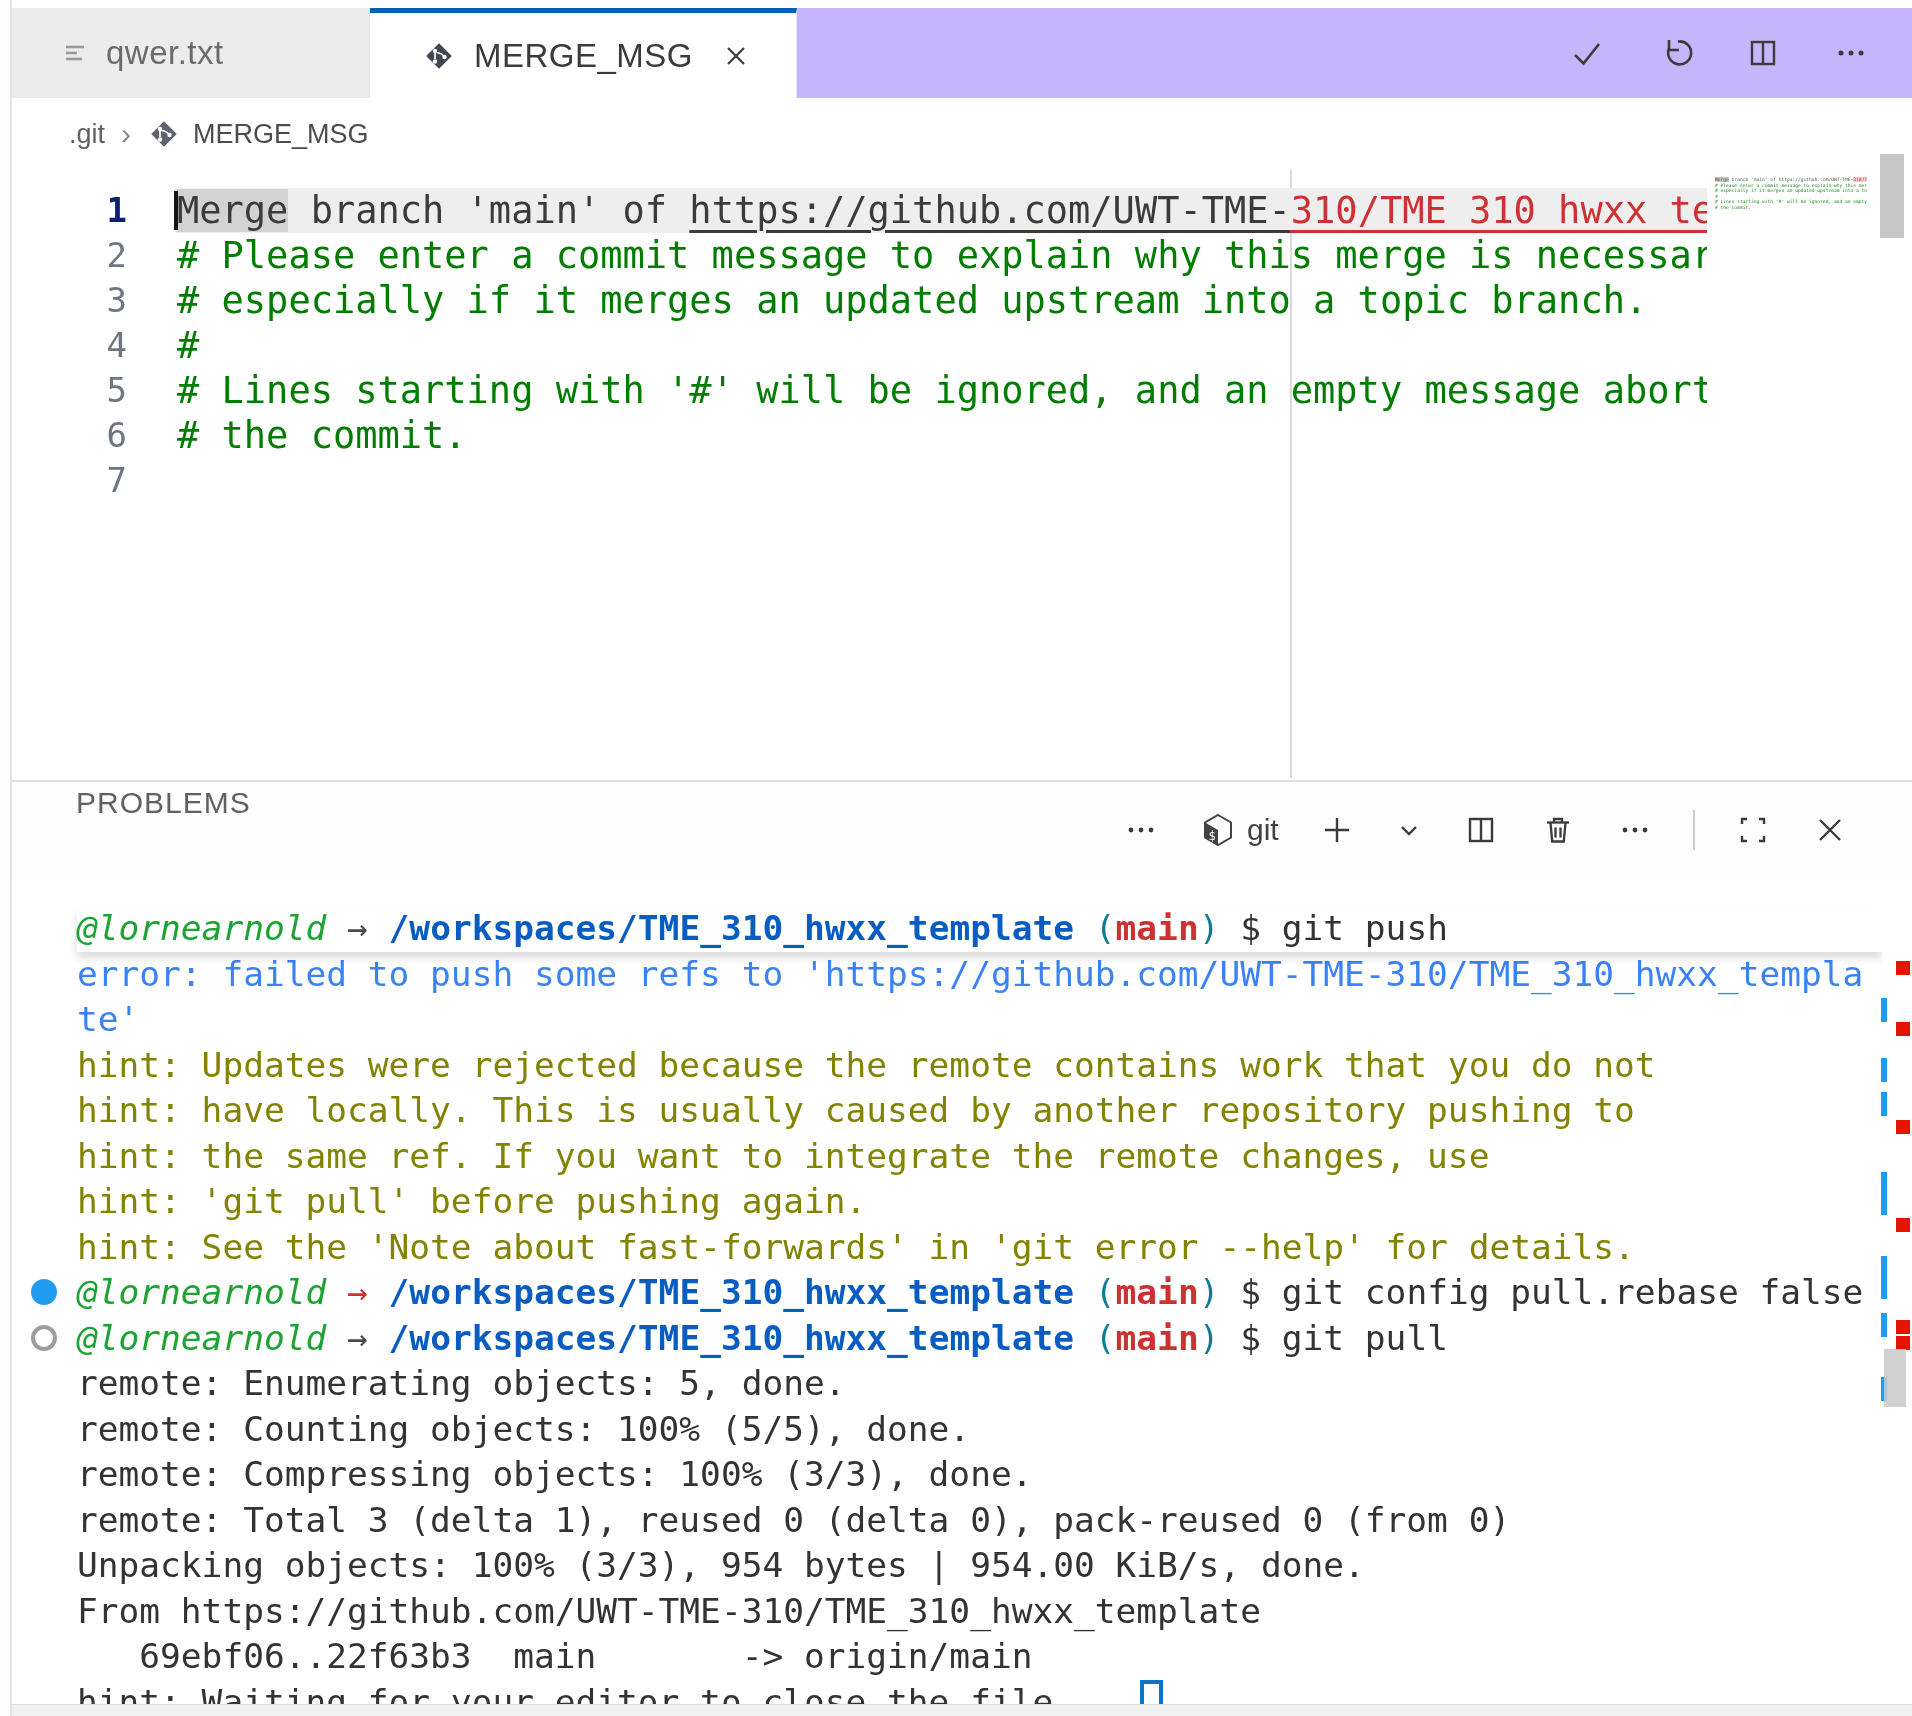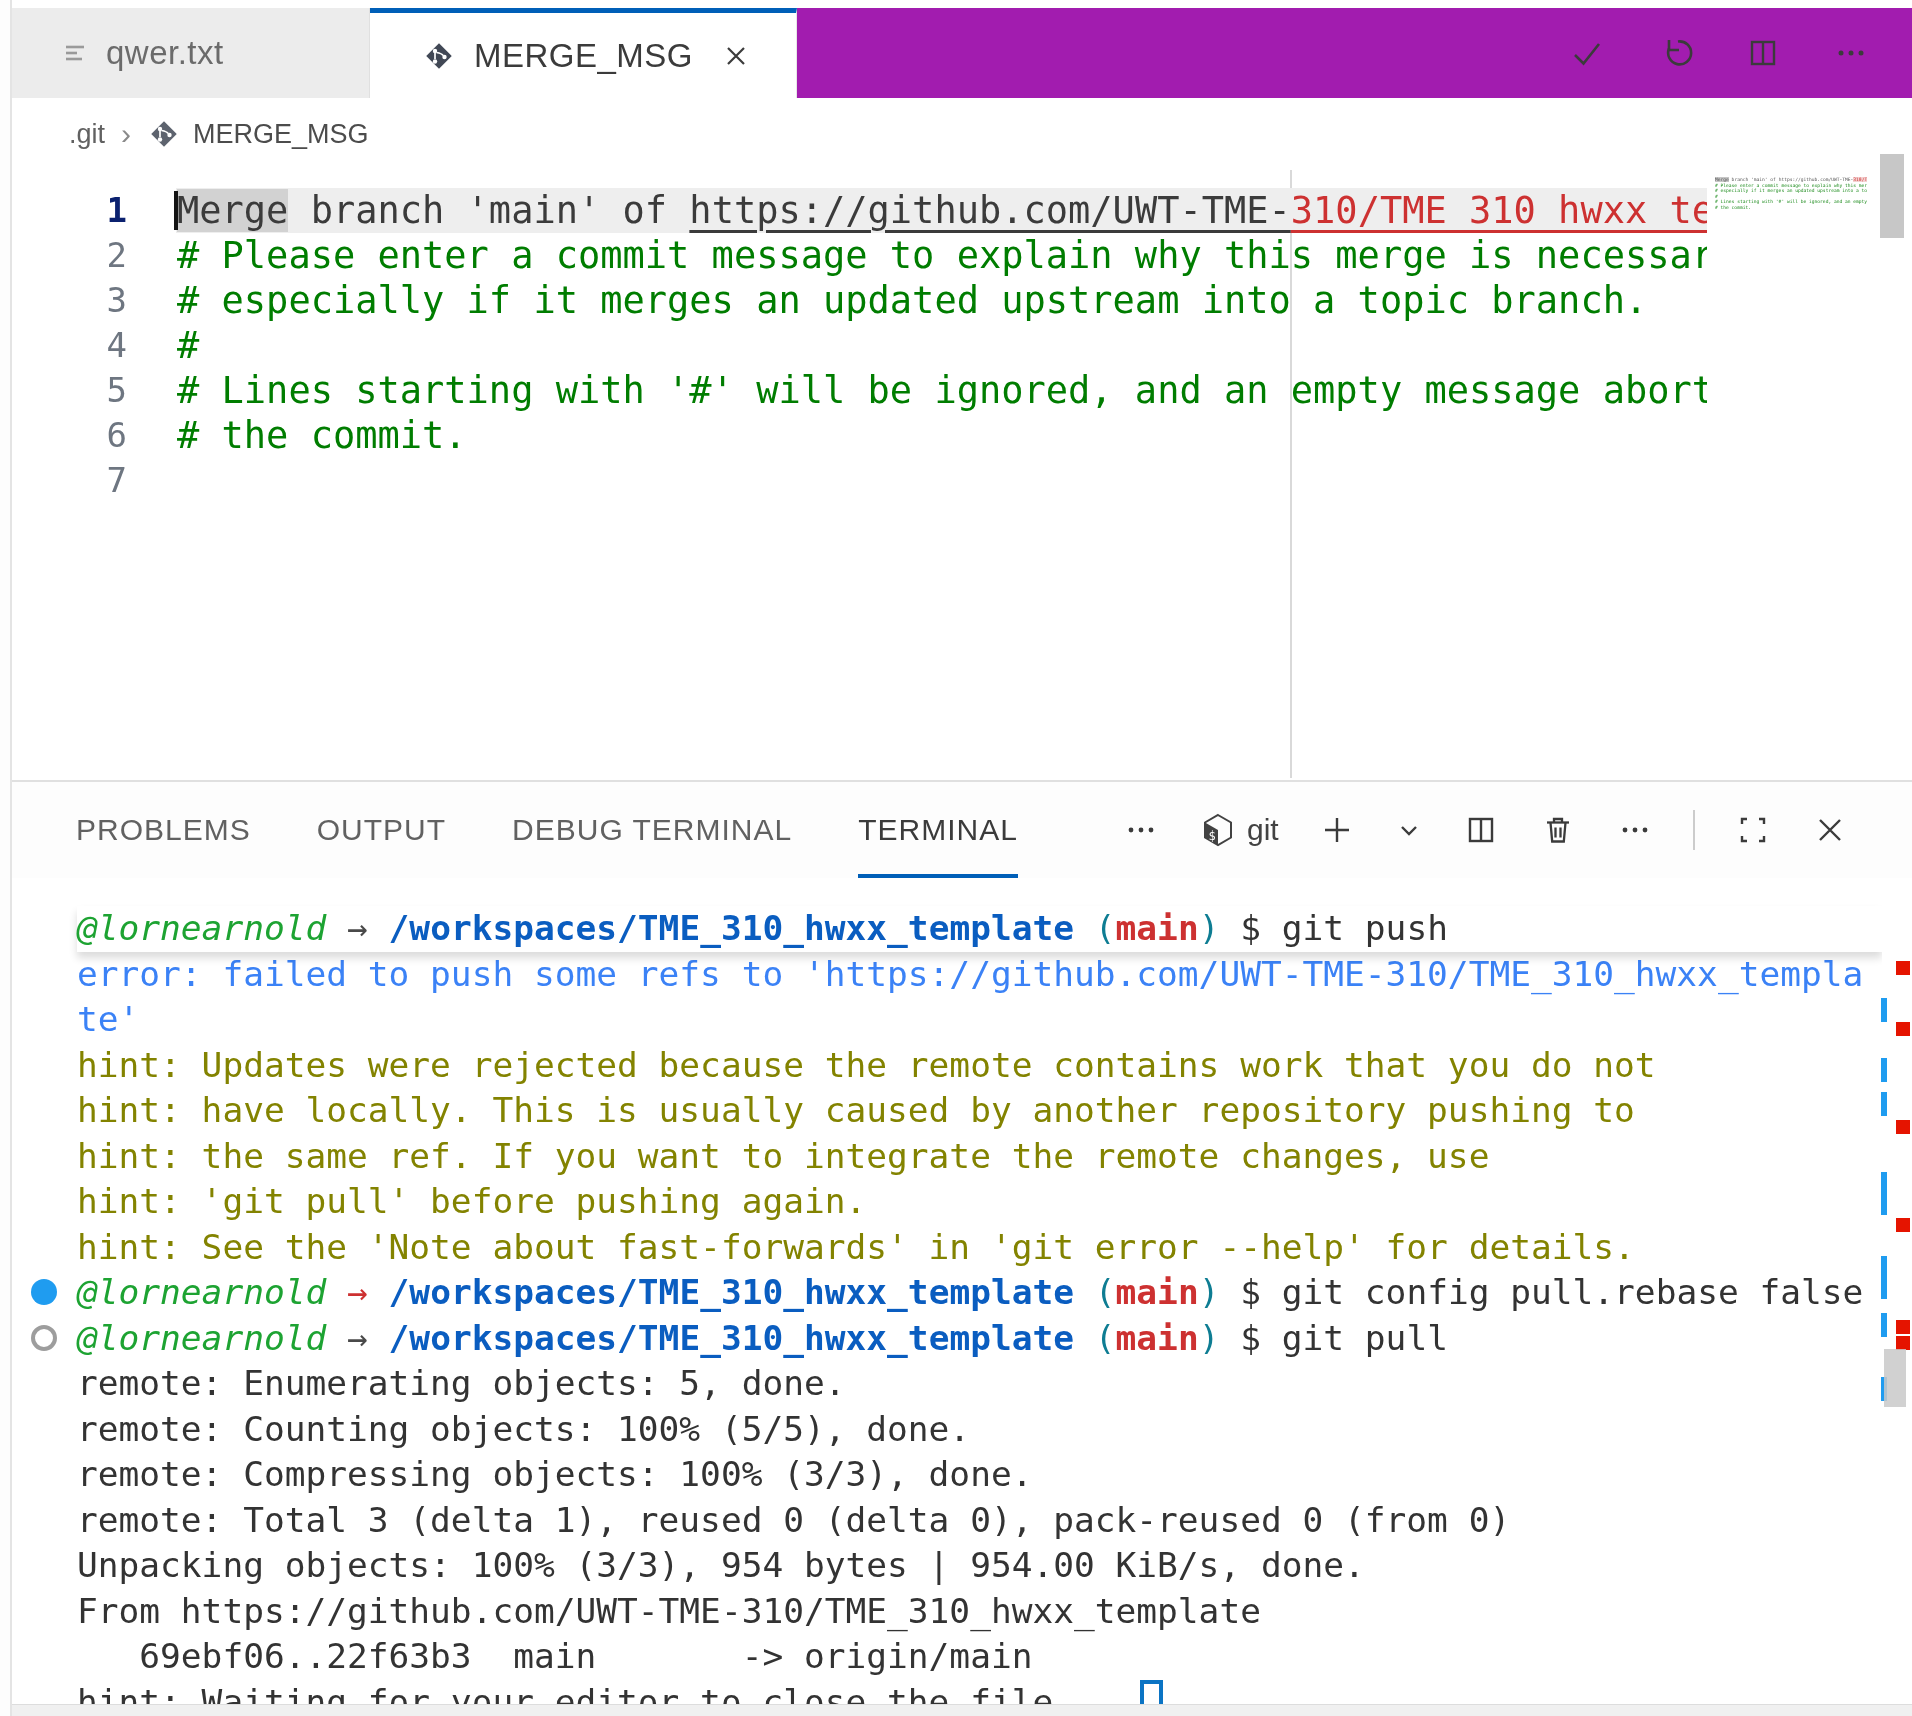--- a/index.html
+++ b/index.html
@@ -3,21 +3,21 @@
 <meta charset="utf-8">
 <style>
   html,body{margin:0;padding:0;background:#fff;}
   #root{position:relative;width:1912px;height:1716px;background:#ffffff;overflow:hidden;
         font-family:"Liberation Sans",sans-serif;}
   
   .left-strip{position:absolute;left:0;top:0;width:10px;height:1716px;background:#fdfdfd;
               border-right:2px solid #e4e4e4;z-index:60;}
   
   .top-strip{position:absolute;left:10px;top:0;right:0;height:8px;background:#ffffff;}
-  .tabbar{position:absolute;left:10px;top:8px;right:0;height:90px;background:#a21caf;
+  .tabbar{position:absolute;left:10px;top:8px;right:0;height:90px;background:#c4b5fd;
           display:flex;align-items:stretch;}
   .tab{display:flex;align-items:center;box-sizing:border-box;padding-left:52px;
        background:#ececec;border-right:1px solid #e0e0e0;color:#6b6b6b;font-size:33px;cursor:default;}
   .tab .tab-label{margin-left:18px;letter-spacing:.5px;}
   .tab.active{background:#ffffff;border-top:5px solid #005fb8;color:#3b3b3b;border-right-color:#e7e7e7;}
   .tab-close{margin-left:30px;margin-right:26px;display:flex;align-items:center;}
   .ed-actions{position:absolute;right:42px;top:8px;height:90px;display:flex;align-items:center;gap:50px;z-index:5;}
   .icon-btn{width:38px;height:38px;display:flex;align-items:center;justify-content:center;}
   .icon-btn svg{width:36px;height:36px;}
   
@@ -45,21 +45,21 @@
   .minimap{position:absolute;left:1715px;top:177px;width:152px;height:80px;overflow:hidden;
            font-family:"DejaVu Sans Mono",monospace;font-size:4.6px;line-height:5.6px;white-space:pre;}
   .mm-plain,.mm-link{color:#555;}
   .mm-word-highlight{background:#c6c6c6;color:#555;}
   .mm-link-overflow{color:#cd3131;background:rgba(205,49,49,.22);}
   .mm-comment{color:#1a8a1a;}
   .ed-scrollthumb{position:absolute;left:1880px;top:154px;width:24px;height:84px;background:#b9b9b9;opacity:.8;}
   
   .panel-border{position:absolute;left:0;top:780px;width:1912px;height:2px;background:#e0e0e0;}
   .panel-head{position:absolute;left:10px;top:782px;right:0;height:96px;background:#fdfdfd;}
-  .panel-tabs{position:absolute;left:66px;top:0;height:96px;display:flex;gap:66px;}
+  .panel-tabs{position:absolute;left:66px;top:0;height:96px;display:flex;gap:66px;flex-direction:column;}
   .ptab{font-size:30px;letter-spacing:1px;color:#616161;display:flex;align-items:center;
         border-bottom:4px solid transparent;box-sizing:border-box;height:92px;margin-top:4px;}
   .ptab.active{color:#3b3b3b;border-bottom-color:#005fb8;}
   .panel-actions{position:absolute;left:1112px;top:0;height:96px;display:flex;align-items:center;gap:39px;}
   .profile-chip{display:flex;align-items:center;gap:10px;}
   .profile-label{font-size:30px;color:#424242;}
   .v-sep{width:2px;height:40px;background:#cccccc;}
   
   .term{position:absolute;left:10px;top:878px;width:1872px;height:826px;overflow:hidden;background:#fff;
         font-family:"DejaVu Sans Mono",monospace;font-size:34.5px;color:#333;}

